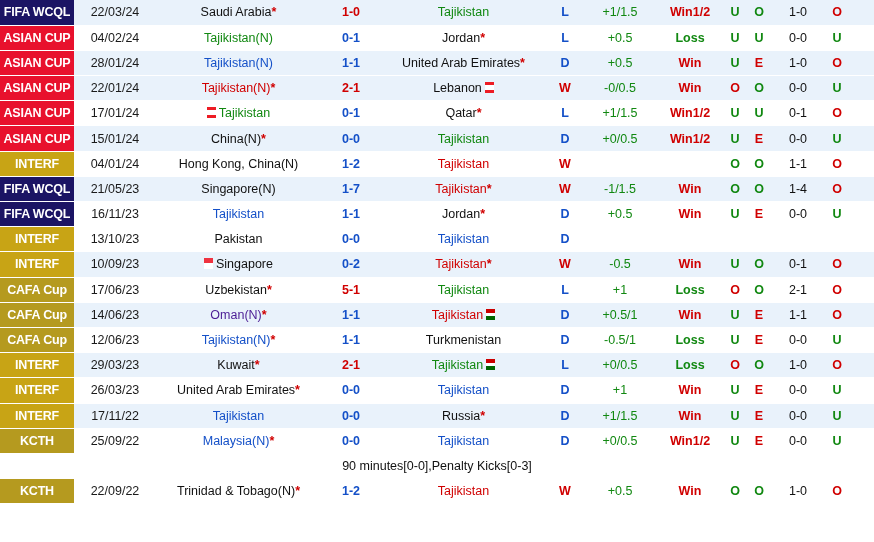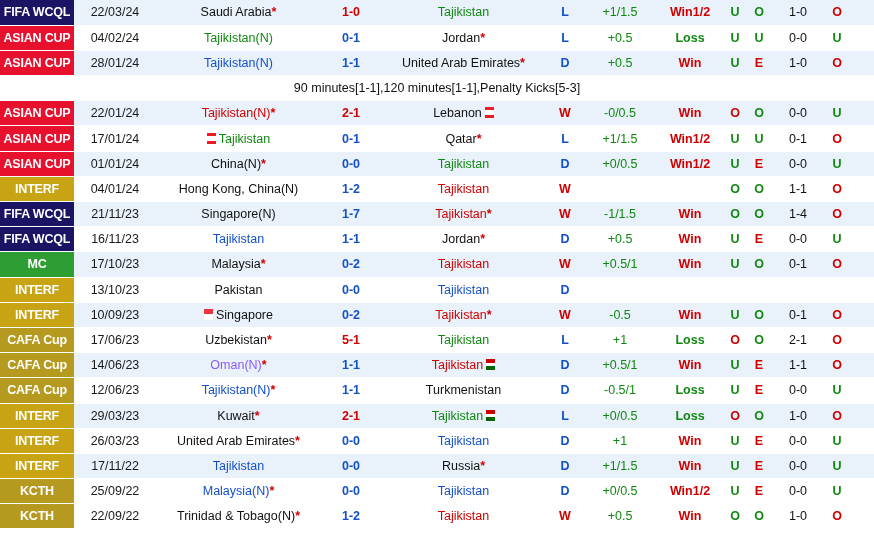--- a/index.html
+++ b/index.html
@@ -151,23 +151,20 @@
           <td class="away"><span style="color: rgb(17, 17, 17);">United Arab Emirates</span><span class="star" style="color: rgb(208, 0, 0);">*</span></td>
           <td class="res" style="color: rgb(20, 80, 200);">D</td>
           <td class="hand" style="color: rgb(17, 136, 17);">+0.5</td>
           <td class="hres" style="color: rgb(208, 0, 0);">Win</td>
           <td class="ou" style="color: rgb(17, 136, 17);">U</td>
           <td class="ou" style="color: rgb(208, 0, 0);">E</td>
           <td class="ht" style="color: rgb(17, 17, 17);">1-0</td>
           <td class="ou" style="color: rgb(208, 0, 0);">O</td>
           <td></td>
         </tr>
-        <tr class="noterow">
-          <td colspan="13">90 minutes[1-1],120 minutes[1-1],Penalty Kicks[5-3]</td>
-        </tr>
         <tr class="rowA">
           <td class="comp" style="background: rgb(232, 17, 45);">ASIAN CUP</td>
           <td class="date">22/01/24</td>
           <td class="home"><span style="color: rgb(208, 0, 0);">Tajikistan(N)</span><span class="star" style="color: rgb(208, 0, 0);">*</span></td>
           <td class="score" style="color: rgb(208, 0, 0);">2-1</td>
           <td class="away"><span style="color: rgb(17, 17, 17);">Lebanon</span><span class="flag flag-lb" style="margin-left: 3px; margin-right: 0px;"></span></td>
           <td class="res" style="color: rgb(208, 0, 0);">W</td>
           <td class="hand" style="color: rgb(17, 136, 17);">-0/0.5</td>
           <td class="hres" style="color: rgb(208, 0, 0);">Win</td>
           <td class="ou" style="color: rgb(208, 0, 0);">O</td>
@@ -186,21 +183,21 @@
           <td class="hand" style="color: rgb(17, 136, 17);">+1/1.5</td>
           <td class="hres" style="color: rgb(208, 0, 0);">Win1/2</td>
           <td class="ou" style="color: rgb(17, 136, 17);">U</td>
           <td class="ou" style="color: rgb(17, 136, 17);">U</td>
           <td class="ht" style="color: rgb(17, 17, 17);">0-1</td>
           <td class="ou" style="color: rgb(208, 0, 0);">O</td>
           <td></td>
         </tr>
         <tr class="rowA">
           <td class="comp" style="background: rgb(232, 17, 45);">ASIAN CUP</td>
-          <td class="date">01/01/24</td>
+          <td class="date">15/01/24</td>
           <td class="home"><span style="color: rgb(17, 17, 17);">China(N)</span><span class="star" style="color: rgb(208, 0, 0);">*</span></td>
           <td class="score" style="color: rgb(20, 80, 200);">0-0</td>
           <td class="away"><span style="color: rgb(17, 136, 17);">Tajikistan</span></td>
           <td class="res" style="color: rgb(20, 80, 200);">D</td>
           <td class="hand" style="color: rgb(17, 136, 17);">+0/0.5</td>
           <td class="hres" style="color: rgb(208, 0, 0);">Win1/2</td>
           <td class="ou" style="color: rgb(17, 136, 17);">U</td>
           <td class="ou" style="color: rgb(208, 0, 0);">E</td>
           <td class="ht" style="color: rgb(17, 17, 17);">0-0</td>
           <td class="ou" style="color: rgb(17, 136, 17);">U</td>
@@ -216,21 +213,21 @@
           <td class="hand" style="color: rgb(17, 136, 17);"></td>
           <td class="hres" style="color: rgb(208, 0, 0);"></td>
           <td class="ou" style="color: rgb(17, 136, 17);">O</td>
           <td class="ou" style="color: rgb(17, 136, 17);">O</td>
           <td class="ht" style="color: rgb(17, 17, 17);">1-1</td>
           <td class="ou" style="color: rgb(208, 0, 0);">O</td>
           <td></td>
         </tr>
         <tr class="rowA">
           <td class="comp" style="background: rgb(27, 20, 100);">FIFA WCQL</td>
-          <td class="date">21/11/23</td>
+          <td class="date">21/05/23</td>
           <td class="home"><span style="color: rgb(17, 17, 17);">Singapore(N)</span></td>
           <td class="score" style="color: rgb(20, 80, 200);">1-7</td>
           <td class="away"><span style="color: rgb(208, 0, 0);">Tajikistan</span><span class="star" style="color: rgb(208, 0, 0);">*</span></td>
           <td class="res" style="color: rgb(208, 0, 0);">W</td>
           <td class="hand" style="color: rgb(17, 136, 17);">-1/1.5</td>
           <td class="hres" style="color: rgb(208, 0, 0);">Win</td>
           <td class="ou" style="color: rgb(17, 136, 17);">O</td>
           <td class="ou" style="color: rgb(17, 136, 17);">O</td>
           <td class="ht" style="color: rgb(17, 17, 17);">1-4</td>
           <td class="ou" style="color: rgb(208, 0, 0);">O</td>
@@ -242,35 +239,20 @@
           <td class="home"><span style="color: rgb(20, 80, 200);">Tajikistan</span></td>
           <td class="score" style="color: rgb(20, 80, 200);">1-1</td>
           <td class="away"><span style="color: rgb(17, 17, 17);">Jordan</span><span class="star" style="color: rgb(208, 0, 0);">*</span></td>
           <td class="res" style="color: rgb(20, 80, 200);">D</td>
           <td class="hand" style="color: rgb(17, 136, 17);">+0.5</td>
           <td class="hres" style="color: rgb(208, 0, 0);">Win</td>
           <td class="ou" style="color: rgb(17, 136, 17);">U</td>
           <td class="ou" style="color: rgb(208, 0, 0);">E</td>
           <td class="ht" style="color: rgb(17, 17, 17);">0-0</td>
           <td class="ou" style="color: rgb(17, 136, 17);">U</td>
-          <td></td>
-        </tr>
-        <tr class="rowA">
-          <td class="comp" style="background: rgb(46, 158, 51);">MC</td>
-          <td class="date">17/10/23</td>
-          <td class="home"><span style="color: rgb(17, 17, 17);">Malaysia</span><span class="star" style="color: rgb(208, 0, 0);">*</span></td>
-          <td class="score" style="color: rgb(20, 80, 200);">0-2</td>
-          <td class="away"><span style="color: rgb(208, 0, 0);">Tajikistan</span></td>
-          <td class="res" style="color: rgb(208, 0, 0);">W</td>
-          <td class="hand" style="color: rgb(17, 136, 17);">+0.5/1</td>
-          <td class="hres" style="color: rgb(208, 0, 0);">Win</td>
-          <td class="ou" style="color: rgb(17, 136, 17);">U</td>
-          <td class="ou" style="color: rgb(17, 136, 17);">O</td>
-          <td class="ht" style="color: rgb(17, 17, 17);">0-1</td>
-          <td class="ou" style="color: rgb(208, 0, 0);">O</td>
           <td></td>
         </tr>
         <tr class="rowB">
           <td class="comp" style="background: rgb(200, 164, 21);">INTERF</td>
           <td class="date">13/10/23</td>
           <td class="home"><span style="color: rgb(17, 17, 17);">Pakistan</span></td>
           <td class="score" style="color: rgb(20, 80, 200);">0-0</td>
           <td class="away"><span style="color: rgb(20, 80, 200);">Tajikistan</span></td>
           <td class="res" style="color: rgb(20, 80, 200);">D</td>
           <td class="hand" style="color: rgb(17, 136, 17);"></td>
@@ -307,21 +289,21 @@
           <td class="hres" style="color: rgb(17, 136, 17);">Loss</td>
           <td class="ou" style="color: rgb(208, 0, 0);">O</td>
           <td class="ou" style="color: rgb(17, 136, 17);">O</td>
           <td class="ht" style="color: rgb(17, 17, 17);">2-1</td>
           <td class="ou" style="color: rgb(208, 0, 0);">O</td>
           <td></td>
         </tr>
         <tr class="rowA">
           <td class="comp" style="background: rgb(181, 154, 31);">CAFA Cup</td>
           <td class="date">14/06/23</td>
-          <td class="home"><span style="color: #8b5cf6;">Oman(N)</span><span class="star" style="color: rgb(208, 0, 0);">*</span></td>
+          <td class="home"><span style="color: #4c1d95;">Oman(N)</span><span class="star" style="color: rgb(208, 0, 0);">*</span></td>
           <td class="score" style="color: rgb(20, 80, 200);">1-1</td>
           <td class="away"><span style="color: rgb(208, 0, 0);">Tajikistan</span><span class="flag flag-tj" style="margin-left: 3px; margin-right: 0px;"></span></td>
           <td class="res" style="color: rgb(20, 80, 200);">D</td>
           <td class="hand" style="color: rgb(17, 136, 17);">+0.5/1</td>
           <td class="hres" style="color: rgb(208, 0, 0);">Win</td>
           <td class="ou" style="color: rgb(17, 136, 17);">U</td>
           <td class="ou" style="color: rgb(208, 0, 0);">E</td>
           <td class="ht" style="color: rgb(17, 17, 17);">1-1</td>
           <td class="ou" style="color: rgb(208, 0, 0);">O</td>
           <td></td>
@@ -394,20 +376,23 @@
           <td class="away"><span style="color: rgb(20, 80, 200);">Tajikistan</span></td>
           <td class="res" style="color: rgb(20, 80, 200);">D</td>
           <td class="hand" style="color: rgb(17, 136, 17);">+0/0.5</td>
           <td class="hres" style="color: rgb(208, 0, 0);">Win1/2</td>
           <td class="ou" style="color: rgb(17, 136, 17);">U</td>
           <td class="ou" style="color: rgb(208, 0, 0);">E</td>
           <td class="ht" style="color: rgb(17, 17, 17);">0-0</td>
           <td class="ou" style="color: rgb(17, 136, 17);">U</td>
           <td></td>
         </tr>
+        <tr class="noterow">
+          <td colspan="13">90 minutes[0-0],Penalty Kicks[0-3]</td>
+        </tr>
         <tr class="rowB">
           <td class="comp" style="background: rgb(181, 154, 31);">KCTH</td>
           <td class="date">22/09/22</td>
           <td class="home"><span style="color: rgb(17, 17, 17);">Trinidad &amp; Tobago(N)</span><span class="star" style="color: rgb(208, 0, 0);">*</span></td>
           <td class="score" style="color: rgb(20, 80, 200);">1-2</td>
           <td class="away"><span style="color: rgb(208, 0, 0);">Tajikistan</span></td>
           <td class="res" style="color: rgb(208, 0, 0);">W</td>
           <td class="hand" style="color: rgb(17, 136, 17);">+0.5</td>
           <td class="hres" style="color: rgb(208, 0, 0);">Win</td>
           <td class="ou" style="color: rgb(17, 136, 17);">O</td>

